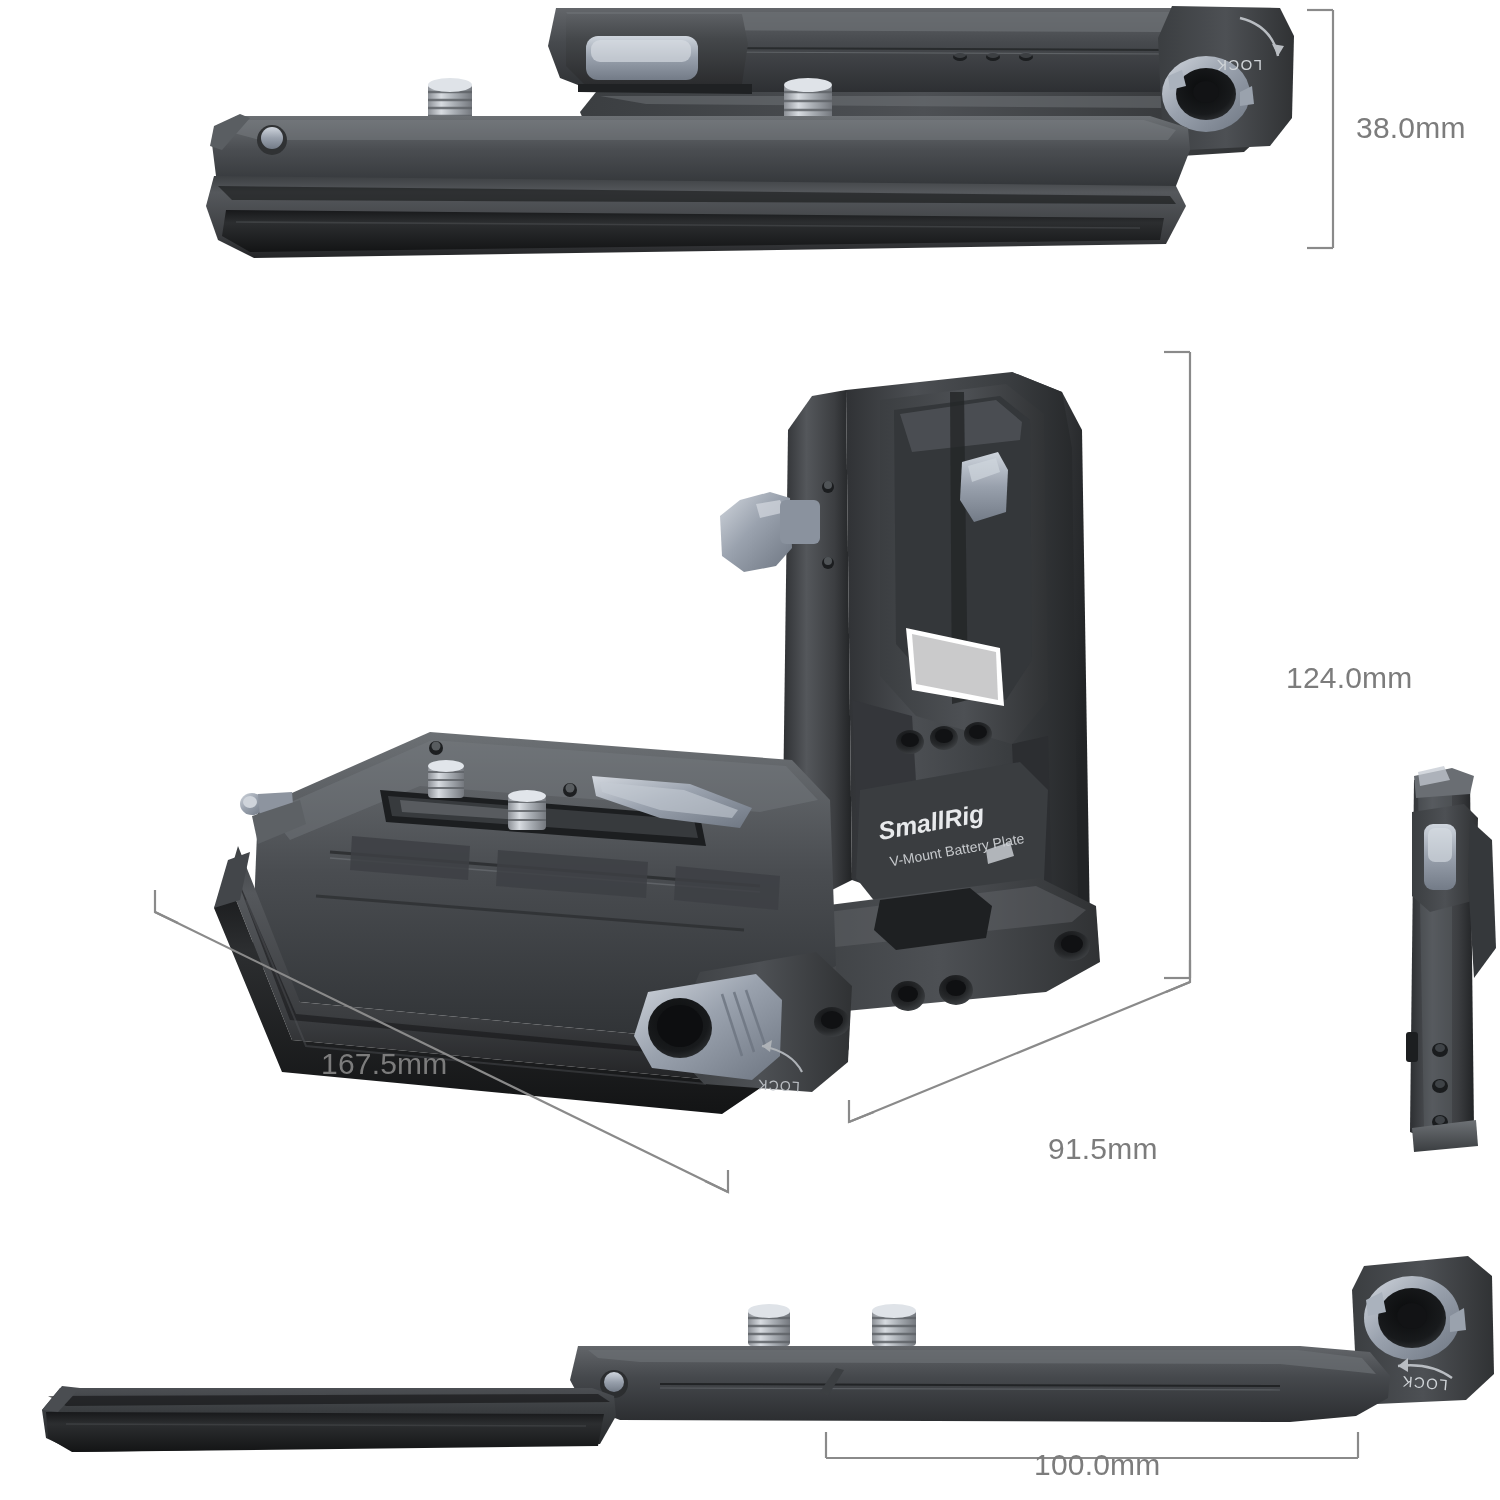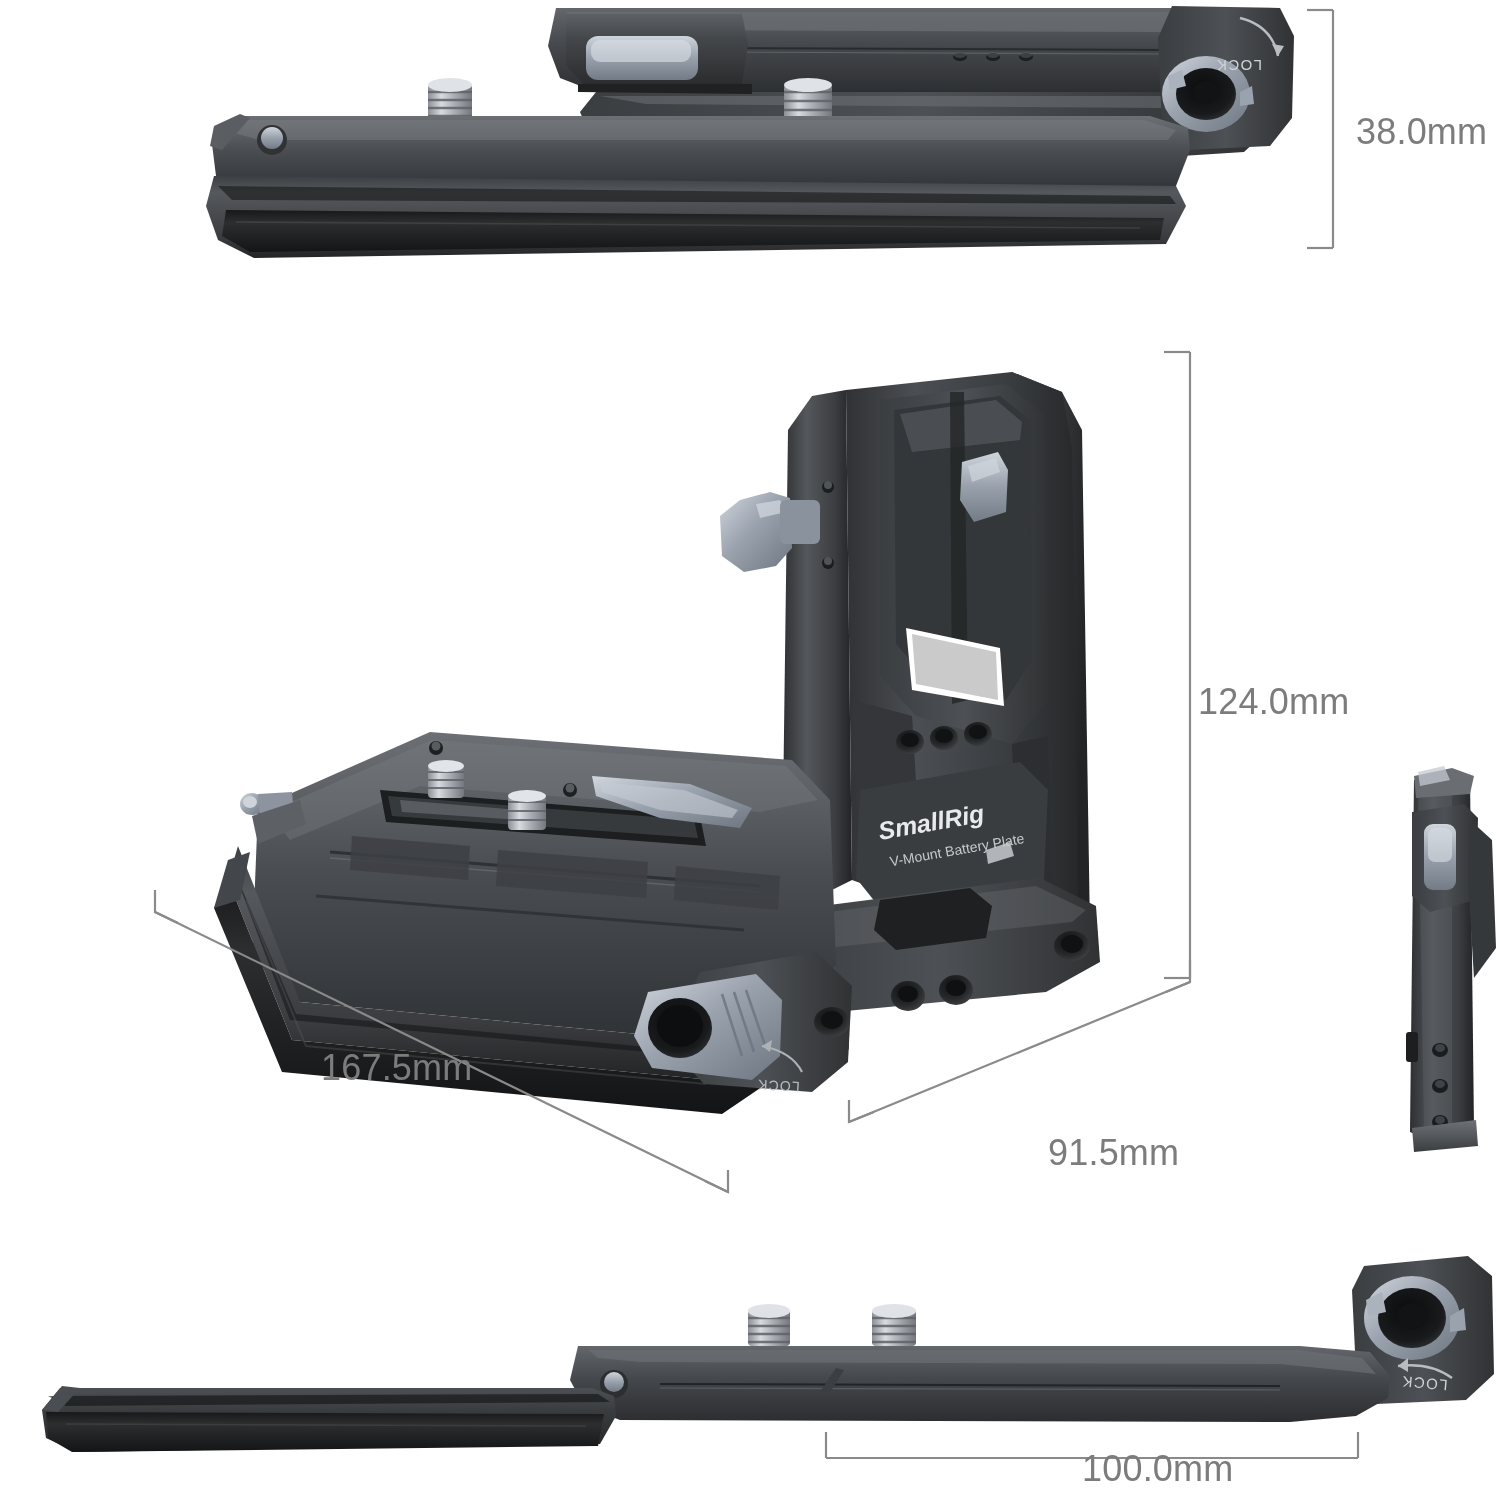--- a/index.html
+++ b/index.html
@@ -21,31 +21,31 @@
   #artwork {
     position: absolute;
     inset: 0;
     width: 1500px;
     height: 1500px;
   }
   .dim-label {
     position: absolute;
     color: #7c7c7c;
     font-family: "Liberation Sans", sans-serif;
-    font-size: 36px;
+    font-size: 30px;
     font-weight: 400;
     letter-spacing: 0.2px;
     white-space: nowrap;
     user-select: none;
   }
   .dim-38 { left: 1356px; top: 111px; }
-  .dim-124 { left: 1198px; top: 661px; margin-top: 20px; }
+  .dim-124 { left: 1286px; top: 661px; }
   .dim-167 { left: 321px; top: 1047px; }
   .dim-91 { left: 1048px; top: 1132px; }
-  .dim-100 { left: 1082px; top: 1448px; text-align: right; }
+  .dim-100 { left: 1034px; top: 1448px; text-align: right; }
 </style>
 </head>
 <body>
 
 <div id="stage">
 
   <svg id="artwork" viewBox="0 0 1500 1500" xmlns="http://www.w3.org/2000/svg">
     <defs>
 
       <linearGradient id="gDarkTop" x1="0" y1="0" x2="0" y2="1">

